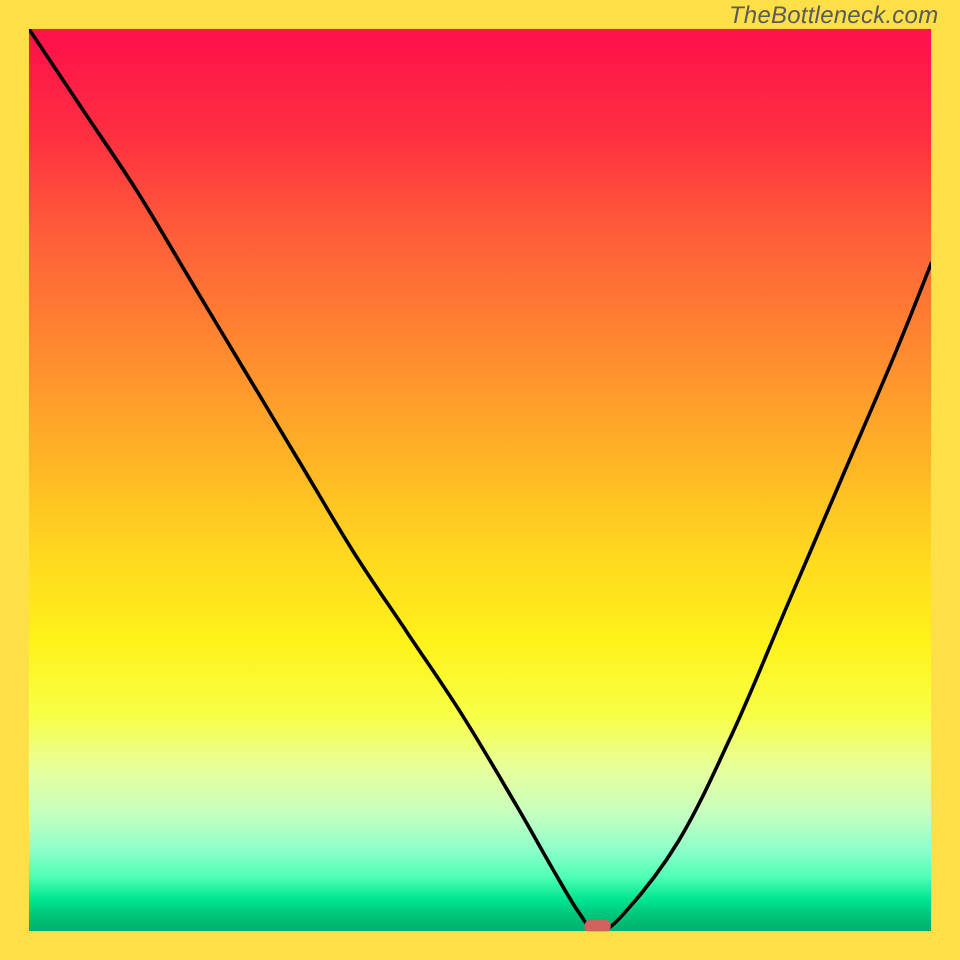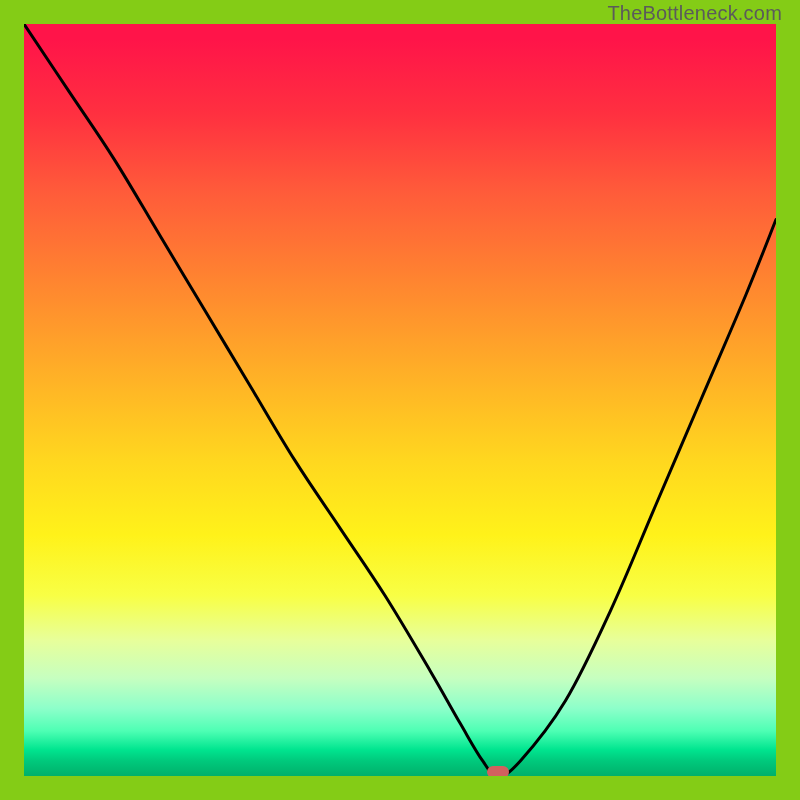--- a/index.html
+++ b/index.html
@@ -7,21 +7,22 @@
     padding: 0;
     width: 800px;
     height: 800px;
     background: #000;
     overflow: hidden;
   }
   .frame {
     position: relative;
     width: 800px;
     height: 800px;
-    background: #84cc16;
+    background: #fde047;
+    font-style: italic;
   }
   .watermark {
     position: absolute;
     top: 2px;
     right: 18px;
     font-family: Arial, Helvetica, sans-serif;
     font-size: 20px;
     font-weight: 500;
     color: #5b5b5b;
     letter-spacing: 0.2px;

